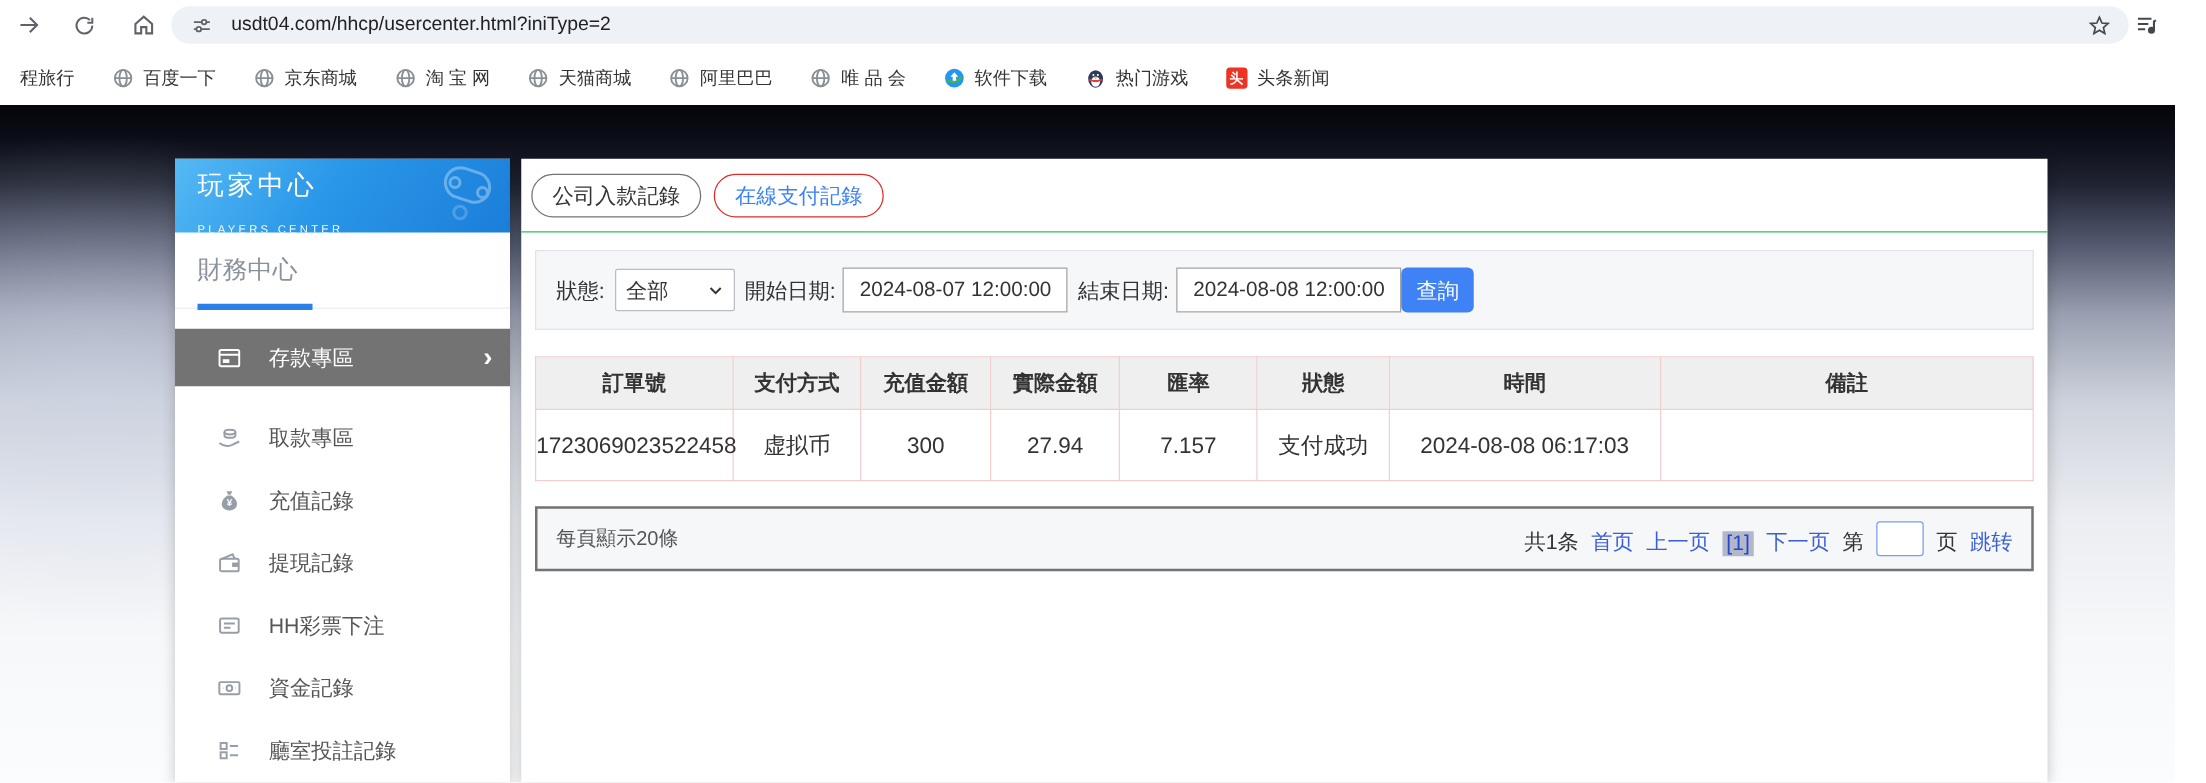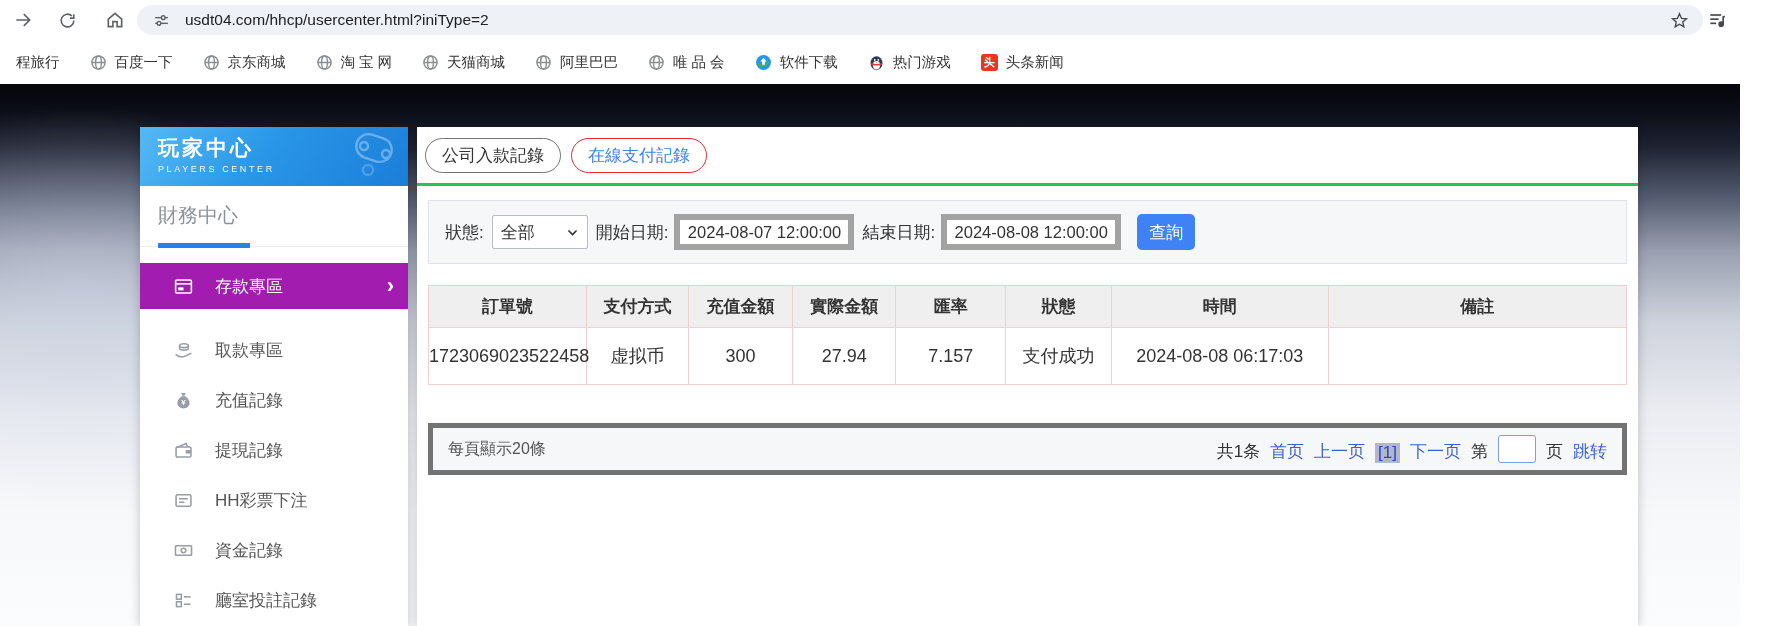--- a/index.html
+++ b/index.html
@@ -23,51 +23,51 @@
 
   
   .page { position:absolute; top:84px; left:0; right:0; bottom:0;
     background:linear-gradient(180deg,#05050a 0px,#0b0d17 26px,#202433 64px,#535a6f 112px,#9aa0b1 168px,#ced2dc 238px,#ebedf2 330px,#f7f8fa 430px,#fbfcfd 100%); }
   .page::before { content:""; position:absolute; inset:0;
     background:radial-gradient(430px 280px at 80px 220px, rgba(205,212,228,.55), rgba(205,212,228,0) 70%); }
 
   
   .sidebar { position:absolute; left:140px; top:43px; width:268px; bottom:0; background:#fff; box-shadow:0 2px 10px rgba(0,0,0,.22); }
   .side-banner { height:59px; background:linear-gradient(125deg,#55b9f4 0%,#2a97e8 45%,#1b7ed9 100%); position:relative; padding:7px 0 0 18px; color:#fff; overflow:hidden; }
-  .side-banner .t1 { font-size:21px; font-weight:bold; letter-spacing:3px; }
-  .side-banner .t2 { font-size:9px; letter-spacing:2.6px; margin-top:2px; opacity:.95; }
+  .side-banner .t1 { font-size:21px; font-weight:normal; letter-spacing:3px; }
+  .side-banner .t2 { font-size:9px; letter-spacing:2.6px; margin-top:16px; opacity:.95; }
   .gamepad { position:absolute; right:8px; top:5px; opacity:.38; }
   .fin-title { margin:16px 0 0 18px; font-size:20px; color:#8b919c; }
   .fin-rule { position:relative; margin-top:13px; height:5px; border-bottom:1px solid #ededed; }
   .fin-rule .blue { position:absolute; left:18px; bottom:-2px; width:92px; height:5px; background:#2b7fe8; }
   .menu { margin-top:11px; }
   .m-item { height:50px; display:flex; align-items:center; padding-left:33px; gap:21px; font-size:17px; color:#555; position:relative; cursor:pointer; }
   .m-item svg { color:#989ea7; flex:0 0 auto; }
-  .m-item.active { background:#a21caf; color:#fff; height:46px; margin:16px 0;text-align:center; }
+  .m-item.active { background:#737373; color:#fff; height:46px; margin:16px 0;text-align:center; }
   .m-item.active svg { color:#fff; }
   .m-item .chev { position:absolute; right:14px; font-size:22px; line-height:1; font-weight:bold; }
 
   
   .main { position:absolute; left:417px; top:43px; width:1221px; bottom:0; background:#fff; box-shadow:0 2px 10px rgba(0,0,0,.22); }
-  .tabs { height:59px; display:flex; align-items:center; gap:10px; padding-left:8px; border-bottom:3px solid #22c55e; }
+  .tabs { height:59px; display:flex; align-items:center; gap:10px; padding-left:8px; border-bottom:1px solid #22c55e; }
   .tab { height:35px; padding:0 16px; display:flex; align-items:center; border:1px solid #737373; border-radius:18px; font-size:17px; color:#333; background:#fff; cursor:pointer; white-space:nowrap; }
   .tab.active { border-color:#e02b2b; color:#3b82f6; }
 
   .filter { margin:14px 11px 0; height:64px; border:1px solid #e0e3e8; background:#f6f7f9; display:flex; align-items:center; padding:0 16px; font-size:17px; color:#333; }
   .flabel { margin-left:8px; white-space:nowrap; }
   .flabel:first-child { margin-left:0; }
   .sel { width:96px; height:34px; border:1px solid #b9bdc4; background:#fff; border-radius:2px; margin-left:8px; display:flex; align-items:center; justify-content:space-between; padding:0 8px; cursor:pointer; }
-  .inp { width:180px; height:36px; border:6px solid #a3a3a3; background:#fff; font-size:16.5px; color:#333; text-align:center; margin-left:6px; font-family:inherit; }
-  .btn-search { margin-left:16px; width:58px; height:36px; background:#3e82f5; color:#fff; border:none; border-radius:5px; font-size:17px; cursor:pointer; font-family:inherit; }
+  .inp { width:180px; height:36px; border:1px solid #a3a3a3; background:#fff; font-size:16.5px; color:#333; text-align:center; margin-left:6px; font-family:inherit; }
+  .btn-search { width:58px; height:36px; background:#3e82f5; color:#fff; border:none; border-radius:5px; font-size:17px; cursor:pointer; font-family:inherit; }
 
   .tbl { margin:21px 11px 0; width:calc(100% - 22px); border-collapse:collapse; table-layout:fixed; }
   .tbl th { background:#efefef; border:1px solid #f2cfcf; height:42px; font-size:17px; color:#333; font-weight:bold; }
   .tbl td { border:1px solid #f2cfcf; height:57px; text-align:center; font-size:18px; color:#333; background:#fff; }
 
-  .pagebar { margin:38px 11px 0; height:52px; border:5px solid #737373; background:#f6f7f9; display:flex; align-items:center; justify-content:space-between; padding:0 15px; }
+  .pagebar { margin:20px 11px 0; height:52px; border:2px solid #737373; background:#f6f7f9; display:flex; align-items:center; justify-content:space-between; padding:0 15px; }
   .pg-left { font-size:16px; color:#555; }
   .pg-right { display:flex; align-items:flex-end; gap:10px; font-size:17px; color:#333; }
   .pg-link { color:#3a5ed8; cursor:pointer; }
   .pg-cur { background:#b2b8ca; color:#2746cc; padding:0 3px; cursor:pointer; }
   .pg-input { width:38px; height:28px; border:1px solid #7e9bf0; border-radius:3px; background:#fff; font-family:inherit; text-align:center; }
 </style>
 </head>
 <body>
 
 <div class="stage">

